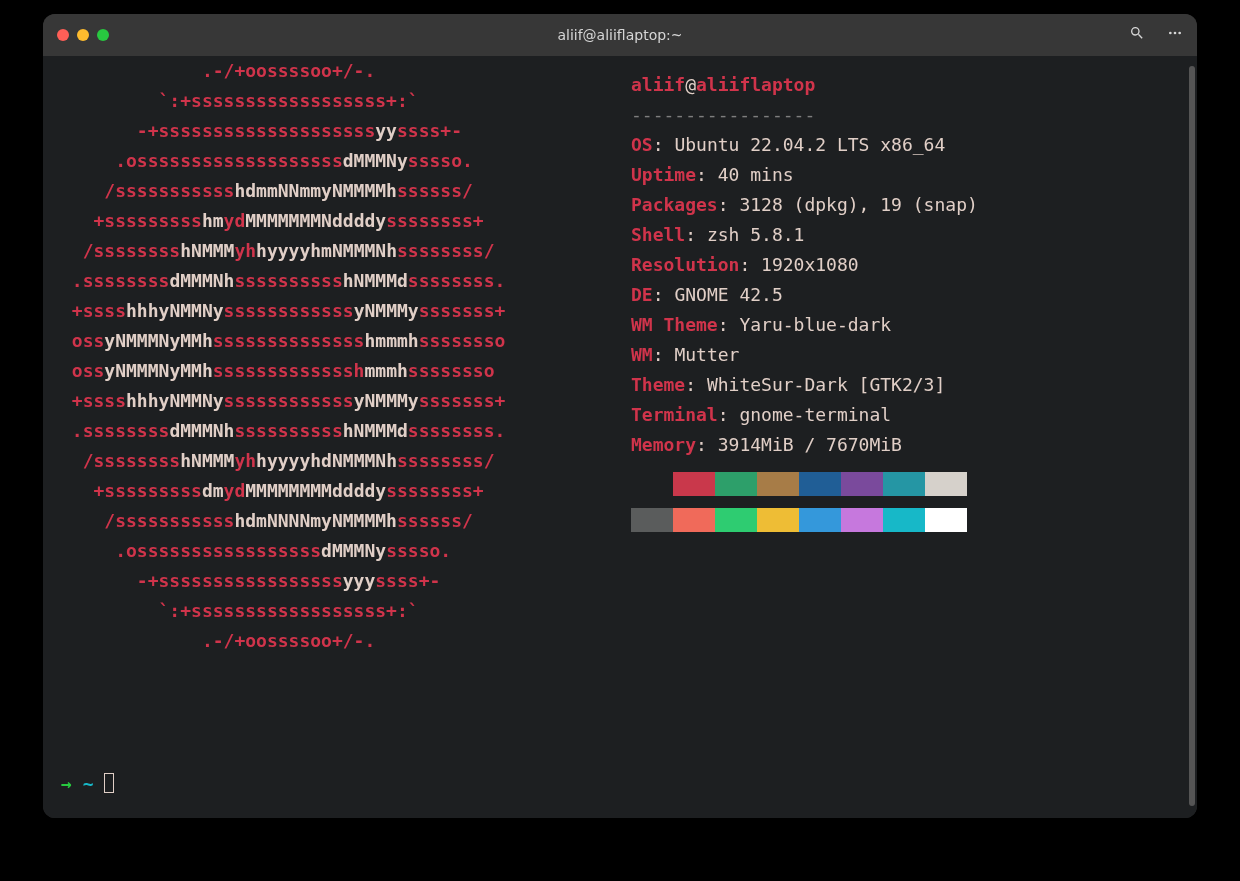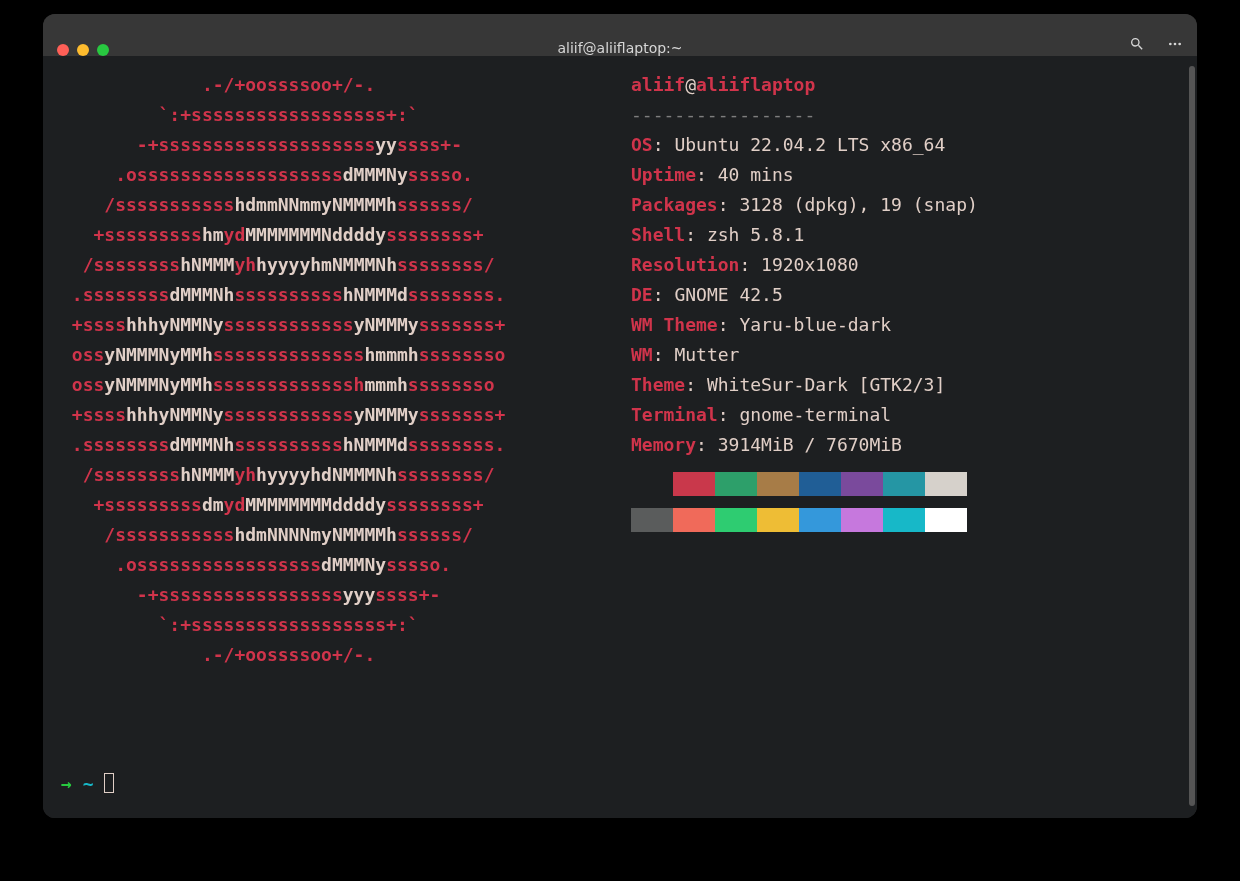--- a/index.html
+++ b/index.html
@@ -18,21 +18,21 @@
     height: 804px;
     background: #2b2b2b;
     border-radius: 12px;
     overflow: hidden;
     box-shadow: 0 8px 30px rgba(0,0,0,0.6);
   }
   .titlebar {
     height: 42px;
     background: #373737;
     display: flex;
-    align-items: flex-end;
+    align-items: center;
     position: relative;
   }
   .traffic-lights {
     display: flex;
     gap: 8px;
     margin-left: 14px;
   }
   .light {
     width: 12px;
     height: 12px;
@@ -60,21 +60,21 @@
   }
   .title-icons svg { fill: #d6d6d6; }
   .term-body {
     background: #1d1f21;
     width: 100%;
     height: calc(100% - 42px);
     position: relative;
   }
   pre.term {
     margin: 0;
-    padding: 14px 18px;
+    padding: 0 18px;
     font-family: "DejaVu Sans Mono", "Ubuntu Mono", monospace;
     font-size: 18px;
     line-height: 30px;
     color: #e1cfc7;
     white-space: pre;
   }
   .red   { color: #d0344b; font-weight: bold; }
   .wht   { color: #e1cfc7; font-weight: bold; }
   .gray  { color: #e1cfc7; }
   .dim   { color: #7e7e7e; }

